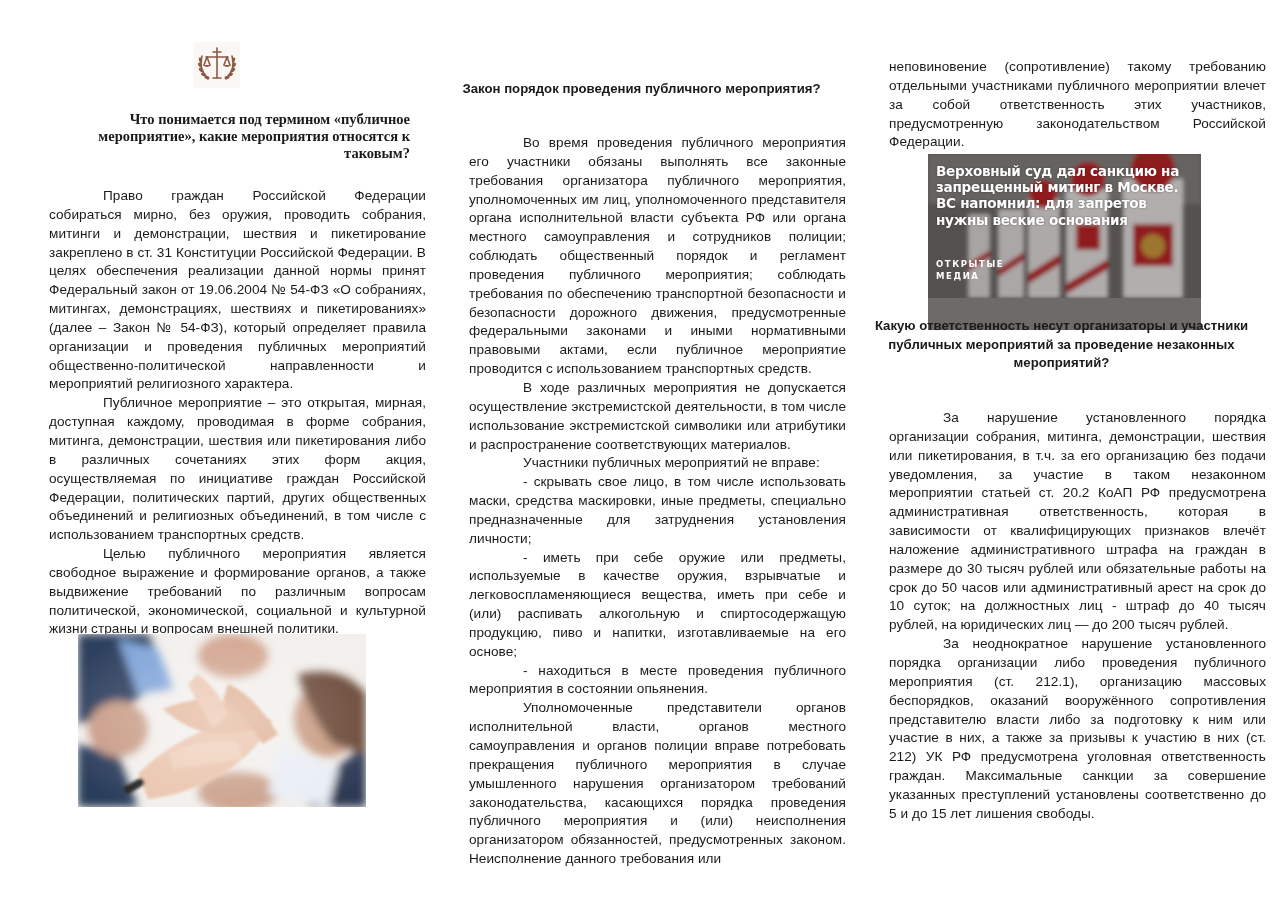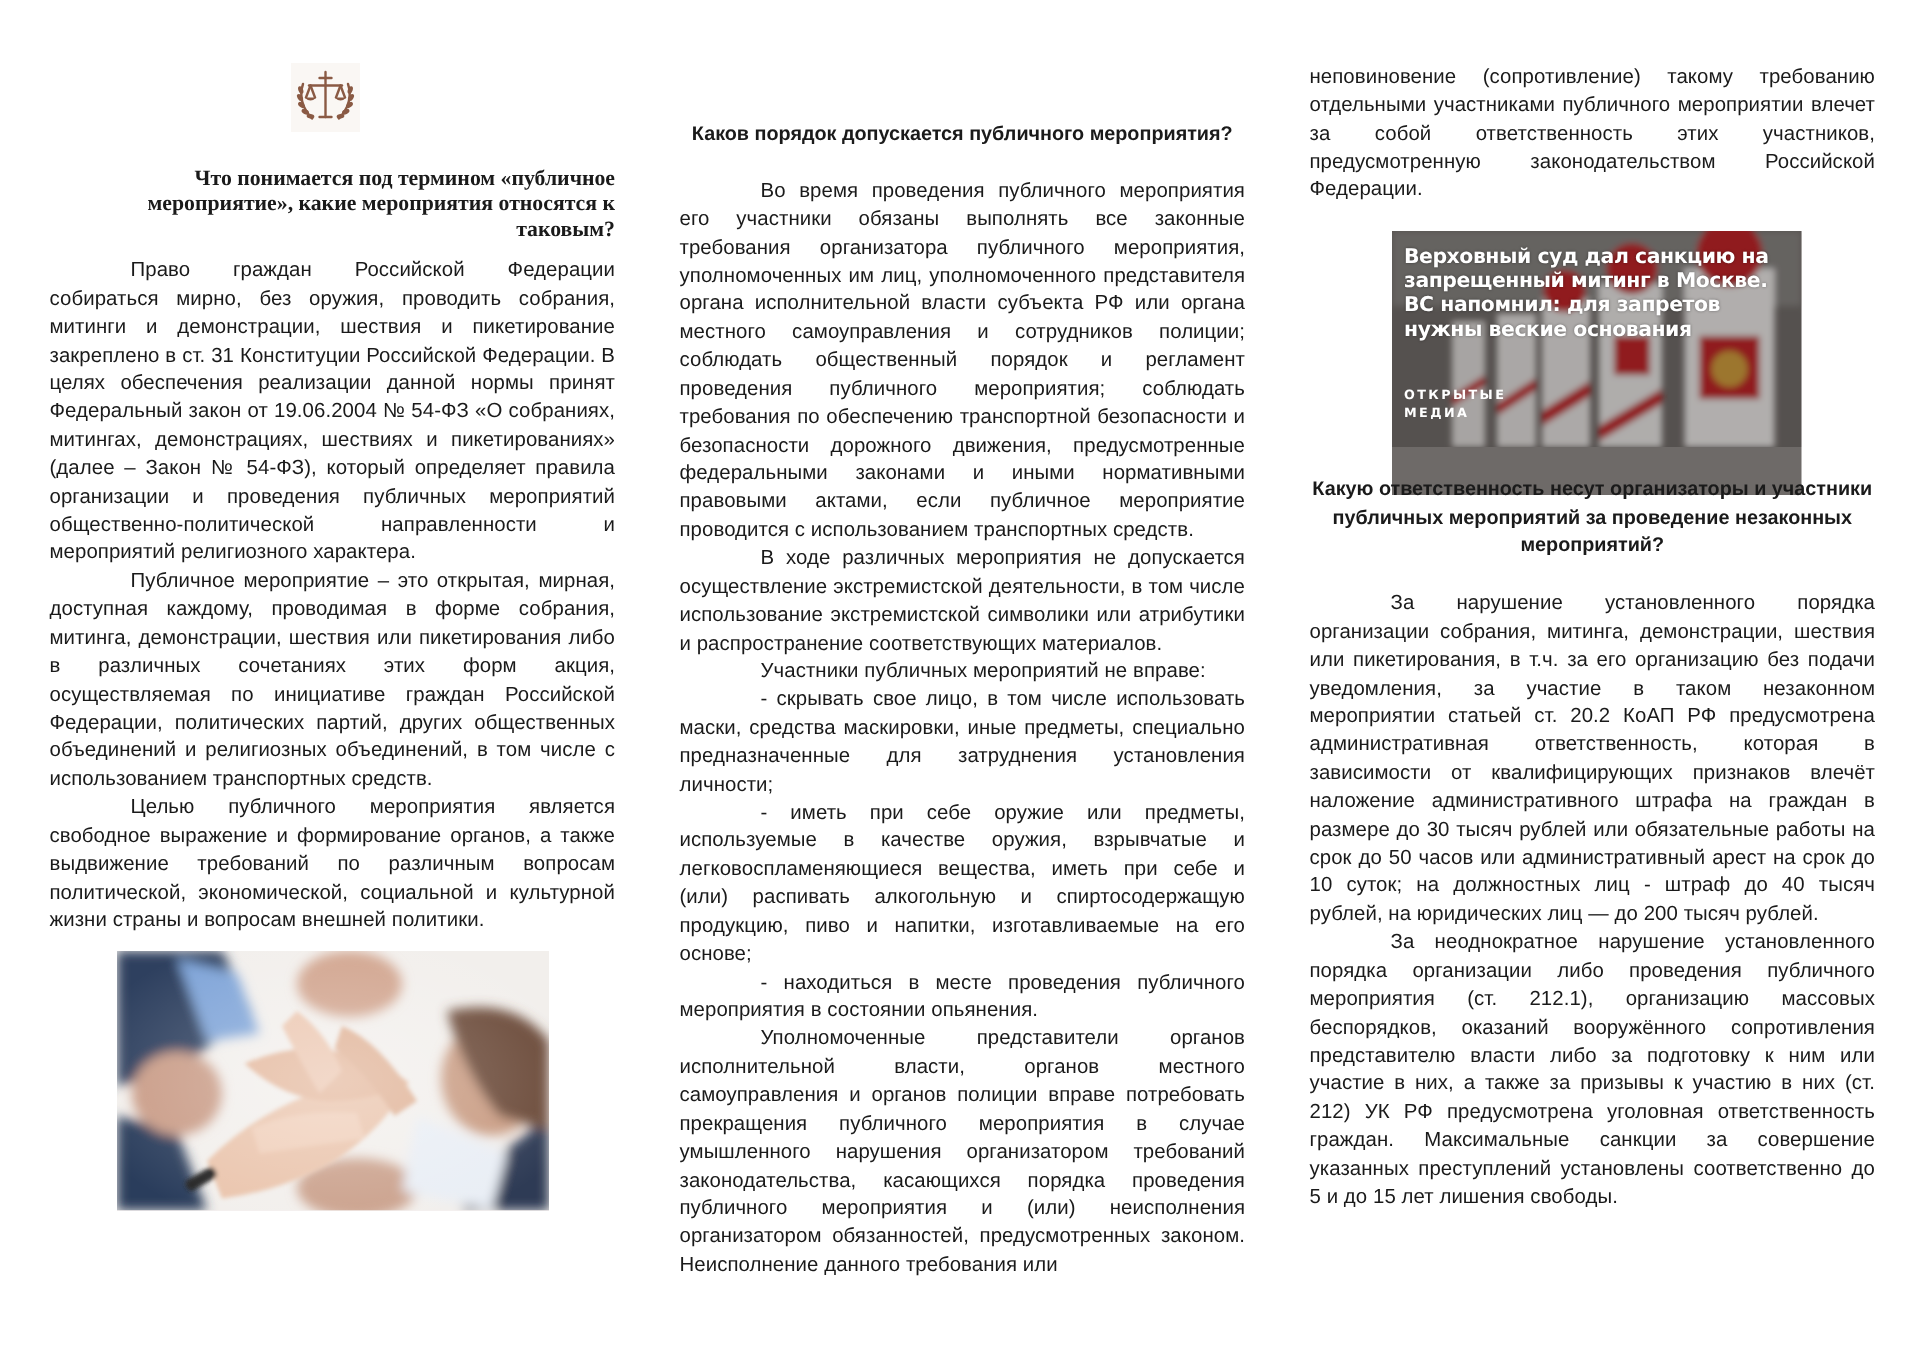--- a/index.html
+++ b/index.html
@@ -7,21 +7,21 @@
       width: 1280px; height: 905px; position: relative; overflow: hidden;
       color: #1a1a1a;
       font-family: "Liberation Sans", "DejaVu Sans", sans-serif;
     }
 
     .body-text {
       font-size: 13.6px;
       line-height: 18.85px;
       text-align: justify;
       letter-spacing: 0.05px;
-      margin: 0;
+      margin: 16px;
     }
     .body-text p { margin: 0; text-indent: 54px; text-align: justify; }
     .body-text p.noindent { text-indent: 0; }
 
     .emblem {
       position: absolute; left: 194px; top: 42px; width: 46px; height: 46px;
       background: #faf7f4;
     }
     .emblem svg { width: 46px; height: 46px; display: block; }
 
@@ -150,21 +150,21 @@
       <path d="M120 40 Q140 55 150 80 L135 95 Q120 70 110 50 Z" fill="#ecc7b1"></path>
       <path d="M150 50 Q175 60 200 100 L185 110 Q165 80 145 65 Z" fill="#e0b296"></path>
       <path d="M90 118 Q120 105 160 108 L165 125 Q130 130 95 135 Z" fill="#f0cfba"></path>
 
       <rect x="45" y="148" width="22" height="8" rx="3" fill="#222" transform="rotate(-30 56 152)"></rect>
     </g>
     <rect width="288" height="173" fill="url(#glow)" opacity="0.35"></rect>
   </svg>
 </div>
 
-<div class="mid-heading h-sans">Каков порядок допускается публичного мероприятия?</div>
+<div class="mid-heading h-sans">Закон порядок проведения публичного мероприятия?</div>
 
 <div class="mid-body body-text">
   <p>Во время проведения публичного мероприятия его участники обязаны выполнять все законные требования организатора публичного мероприятия, уполномоченных им лиц, уполномоченного представителя органа исполнительной власти субъекта РФ или органа местного самоуправления и сотрудников полиции; соблюдать общественный порядок и регламент проведения публичного мероприятия; соблюдать требования по обеспечению транспортной безопасности и безопасности дорожного движения, предусмотренные федеральными законами и иными нормативными правовыми актами, если публичное мероприятие проводится с использованием транспортных средств.</p>
   <p>В ходе различных мероприятия не допускается осуществление экстремистской деятельности, в том числе использование экстремистской символики или атрибутики и распространение соответствующих материалов.</p>
   <p>Участники публичных мероприятий не вправе:</p>
   <p>- скрывать свое лицо, в том числе использовать маски, средства маскировки, иные предметы, специально предназначенные для затруднения установления личности;</p>
   <p>- иметь при себе оружие или предметы, используемые в качестве оружия, взрывчатые и легковоспламеняющиеся вещества, иметь при себе и (или) распивать алкогольную и спиртосодержащую продукцию, пиво и напитки, изготавливаемые на его основе;</p>
   <p>- находиться в месте проведения публичного мероприятия в состоянии опьянения.</p>
   <p>Уполномоченные представители органов исполнительной власти, органов местного самоуправления и органов полиции вправе потребовать прекращения публичного мероприятия в случае умышленного нарушения организатором требований законодательства, касающихся порядка проведения публичного мероприятия и (или) неисполнения организатором обязанностей, предусмотренных законом. Неисполнение данного требования или</p>
 </div>

